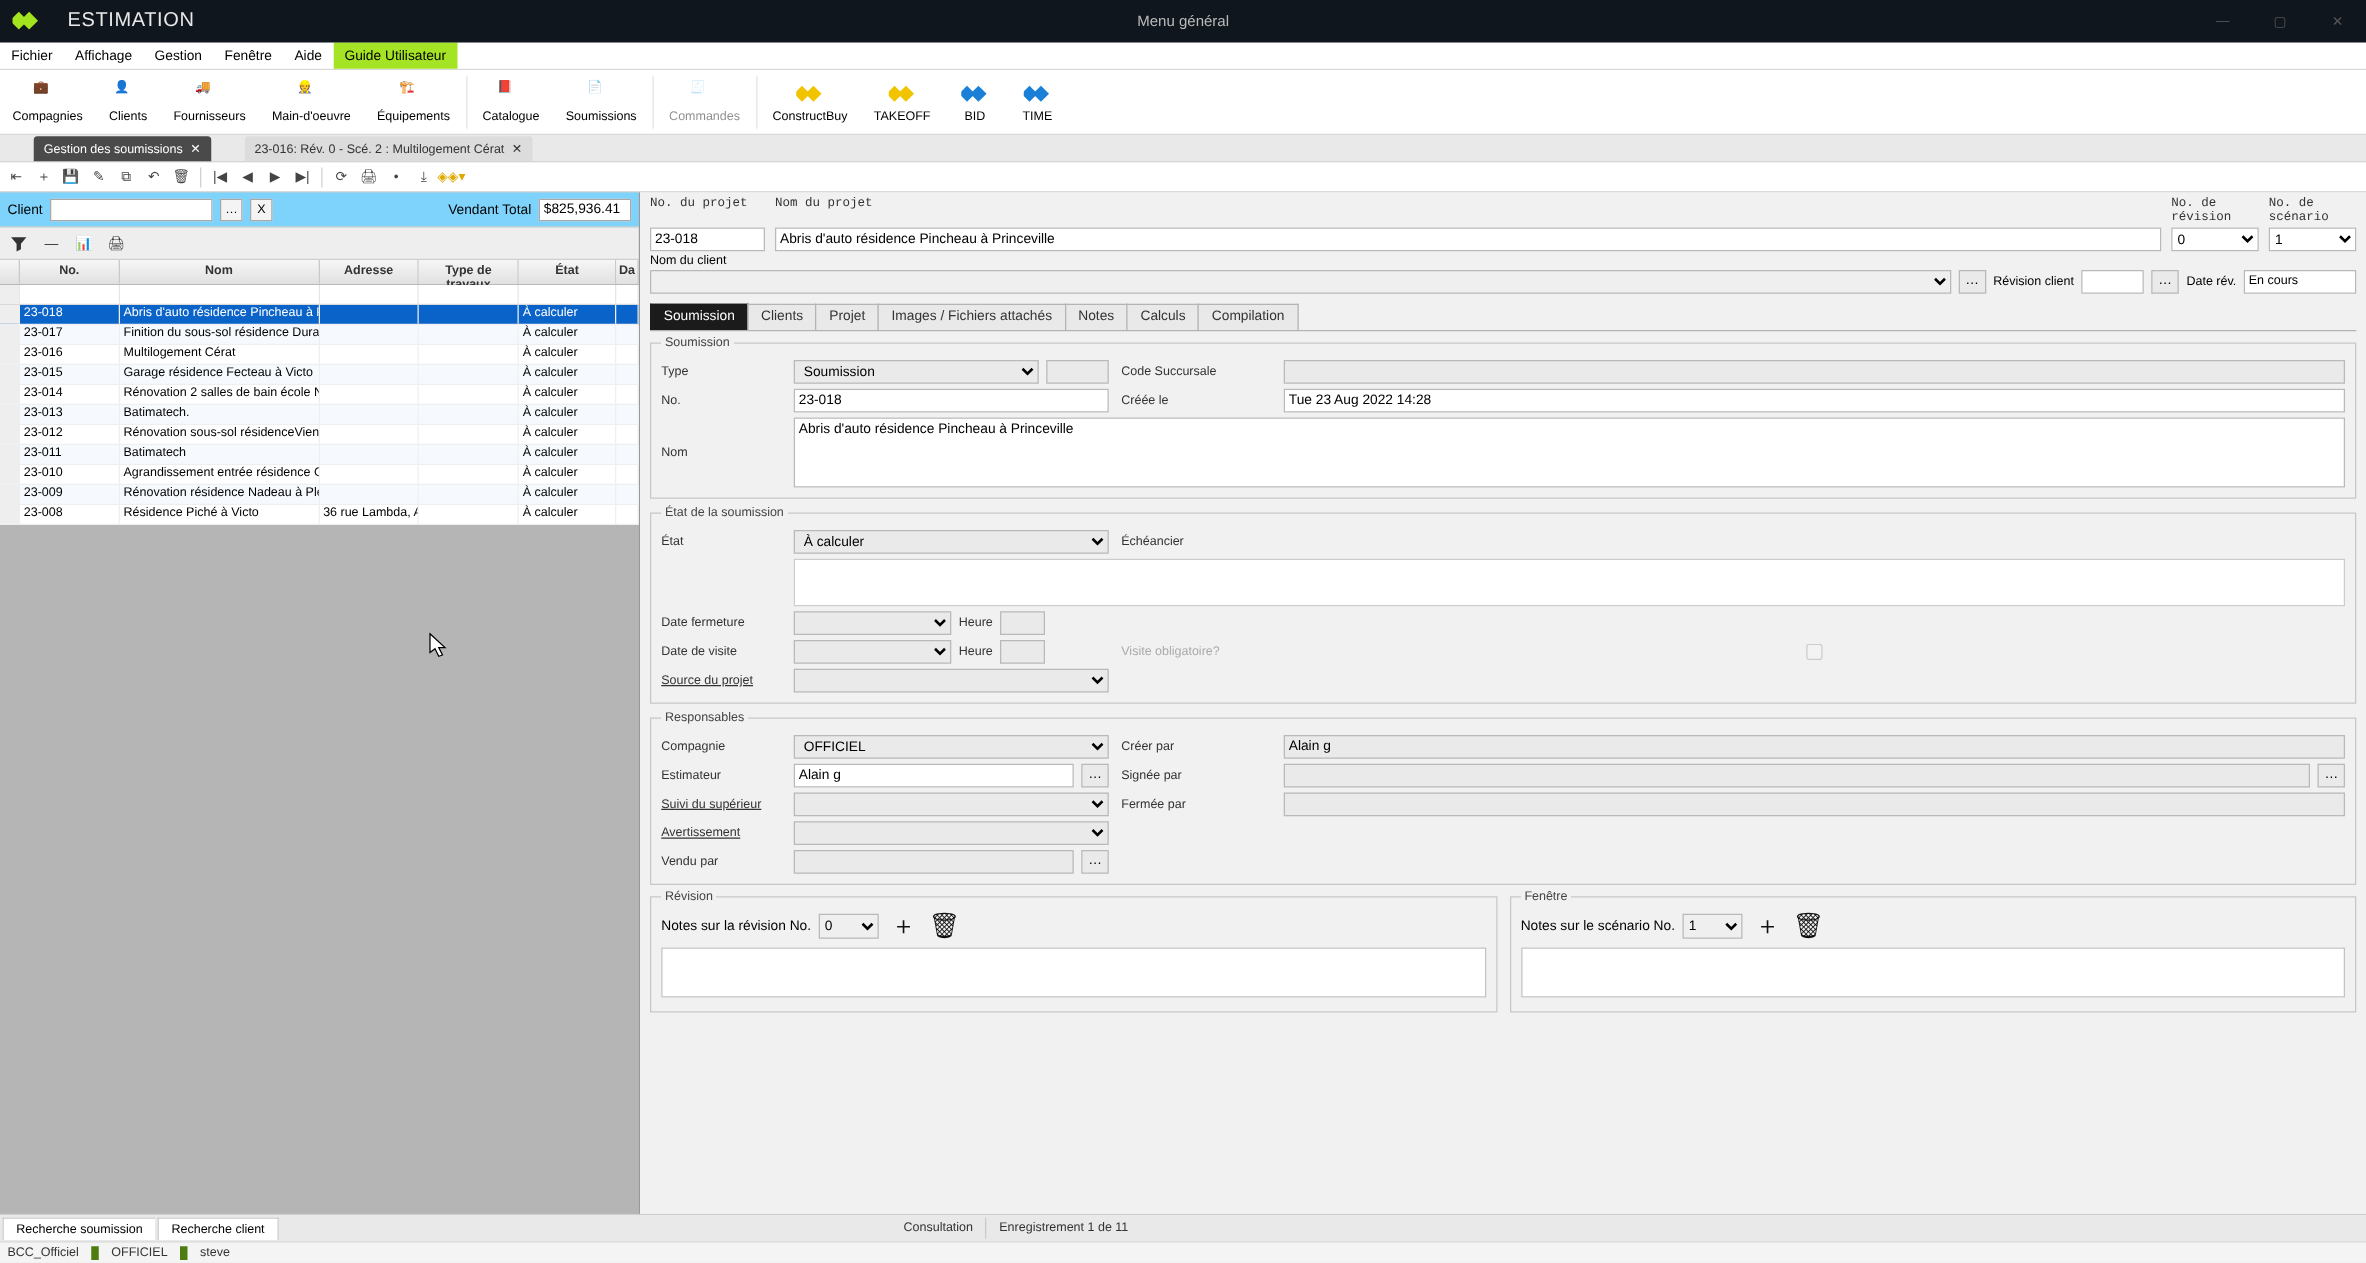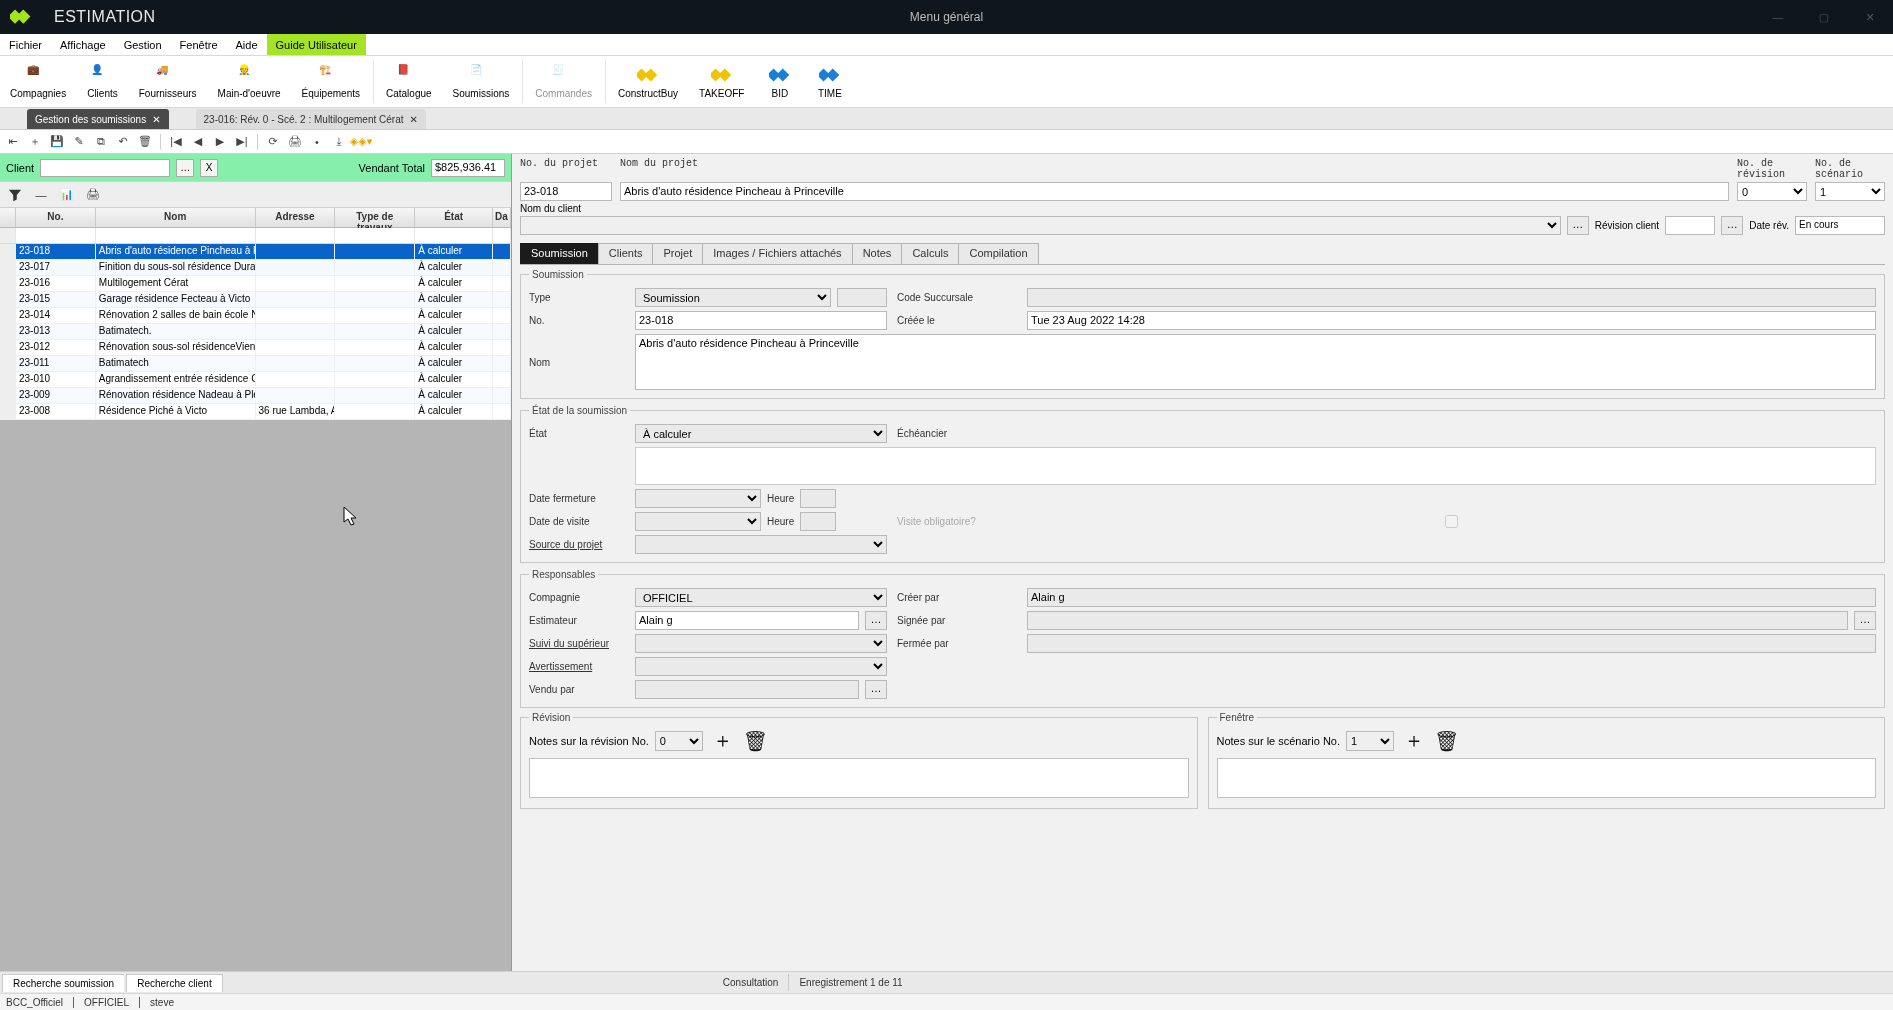--- a/index.html
+++ b/index.html
@@ -36,21 +36,21 @@
 .iconbar { height: 24px; background:#fff; border-bottom:1px solid #cfcfcf; display:flex; align-items:center; padding:0 4px; gap:4px; }
 .iconbar .i { width:18px; height:18px; display:flex; align-items:center; justify-content:center; color:#444; cursor:default; }
 .iconbar .vsep { width:1px; height:16px; background:#d0d0d0; margin:0 2px; }
 
 
 .split { display:flex; height: calc(100vh - 34px - 22px - 52px - 22px - 24px - 22px - 17px); }
 
 
 .left { width: 512px; background:#b5b5b5; display:flex; flex-direction:column; border-right:1px solid #999; }
 .searchhdr { height:16px; background:#bfc5d4; color:#2a2a4a; font-size:10px; padding:1px 4px; display:flex; justify-content:space-between; align-items:center; border-bottom:1px solid #9ea8c0;}
-.filterrow { height:28px; background:#86efac; display:flex; align-items:center; padding:2px 6px; gap:6px; font-size:11px; border-bottom:1px solid #cfcfcf; }
+.filterrow { height:28px; background:#7dd3fc; display:flex; align-items:center; padding:2px 6px; gap:6px; font-size:11px; border-bottom:1px solid #cfcfcf; }
 .filterrow input[type=text] { height:18px; border:1px solid #a9a9a9; padding:1px 2px; }
 .filterrow .small { width:18px; height:18px; border:1px solid #a9a9a9; background:#f4f4f4; text-align:center; line-height:16px; font-size:10px;}
 .filterrow .total { border:1px solid #a9a9a9; background:#fff; padding:1px 3px; width:74px; height:18px; font-size:11px;}
 .toolsrow { height:26px; background:#eee; display:flex; align-items:center; padding:2px 6px; gap:8px; border-bottom:1px solid #cfcfcf; }
 .toolsrow div { width:18px; height:18px; color:#333; display:flex; align-items:center; justify-content:center; }
 
 .gridhdr { display:flex; background:#e8e8e8; border-bottom:1px solid #b9b9b9; height:20px; }
 .gridhdr div { border-right:1px solid #c9c9c9; font-size:10px; font-weight:600; text-align:center; padding:3px 2px; color:#333; background: linear-gradient(#f6f6f6,#e1e1e1); }
 .gridfilter { display:flex; background:#fff; border-bottom:1px solid #d9d9d9; height:16px; }
 .gridfilter div { border-right:1px solid #e6e6e6; }
@@ -101,21 +101,21 @@
 .ta { width:100%; height:40px; border:1px solid #c2c2c2; margin-top:4px; resize:none; background:#fff;}
 
 
 .bottomtabs { height:22px; background:#e9e9e9; border-top:1px solid #cfcfcf; display:flex; align-items:center; font-size:10px; }
 .bottomtabs .btab { padding:3px 10px; border:1px solid #c9c9c9; border-bottom:none; background:#fff; margin-left:2px; }
 .bottomtabs .btab.first { border-right:none; }
 .bottomtabs .spacer { flex:1; }
 .bottomtabs .rstat { padding:3px 10px; color:#333; }
 
 .statusbar { height:17px; background:#f4f4f4; border-top:1px solid #d7d7d7; display:flex; align-items:center; padding:0 6px; font-size:10px; gap:10px; color:#333;}
-.statusbar div { border-right:1px solid #4d7c0f; padding-right:10px; }
+.statusbar div { border-right:6px solid #4d7c0f; padding-right:10px; }
 .statusbar div:last-child { border:none; }
 
 .cursor-arrow { position:absolute; left:343px; top:506px; pointer-events:none; z-index:9999; }
 </style>
 </head>
 <body>
 
 <div class="titlebar">
   <div class="logo">
     <span class="logo-icon">

